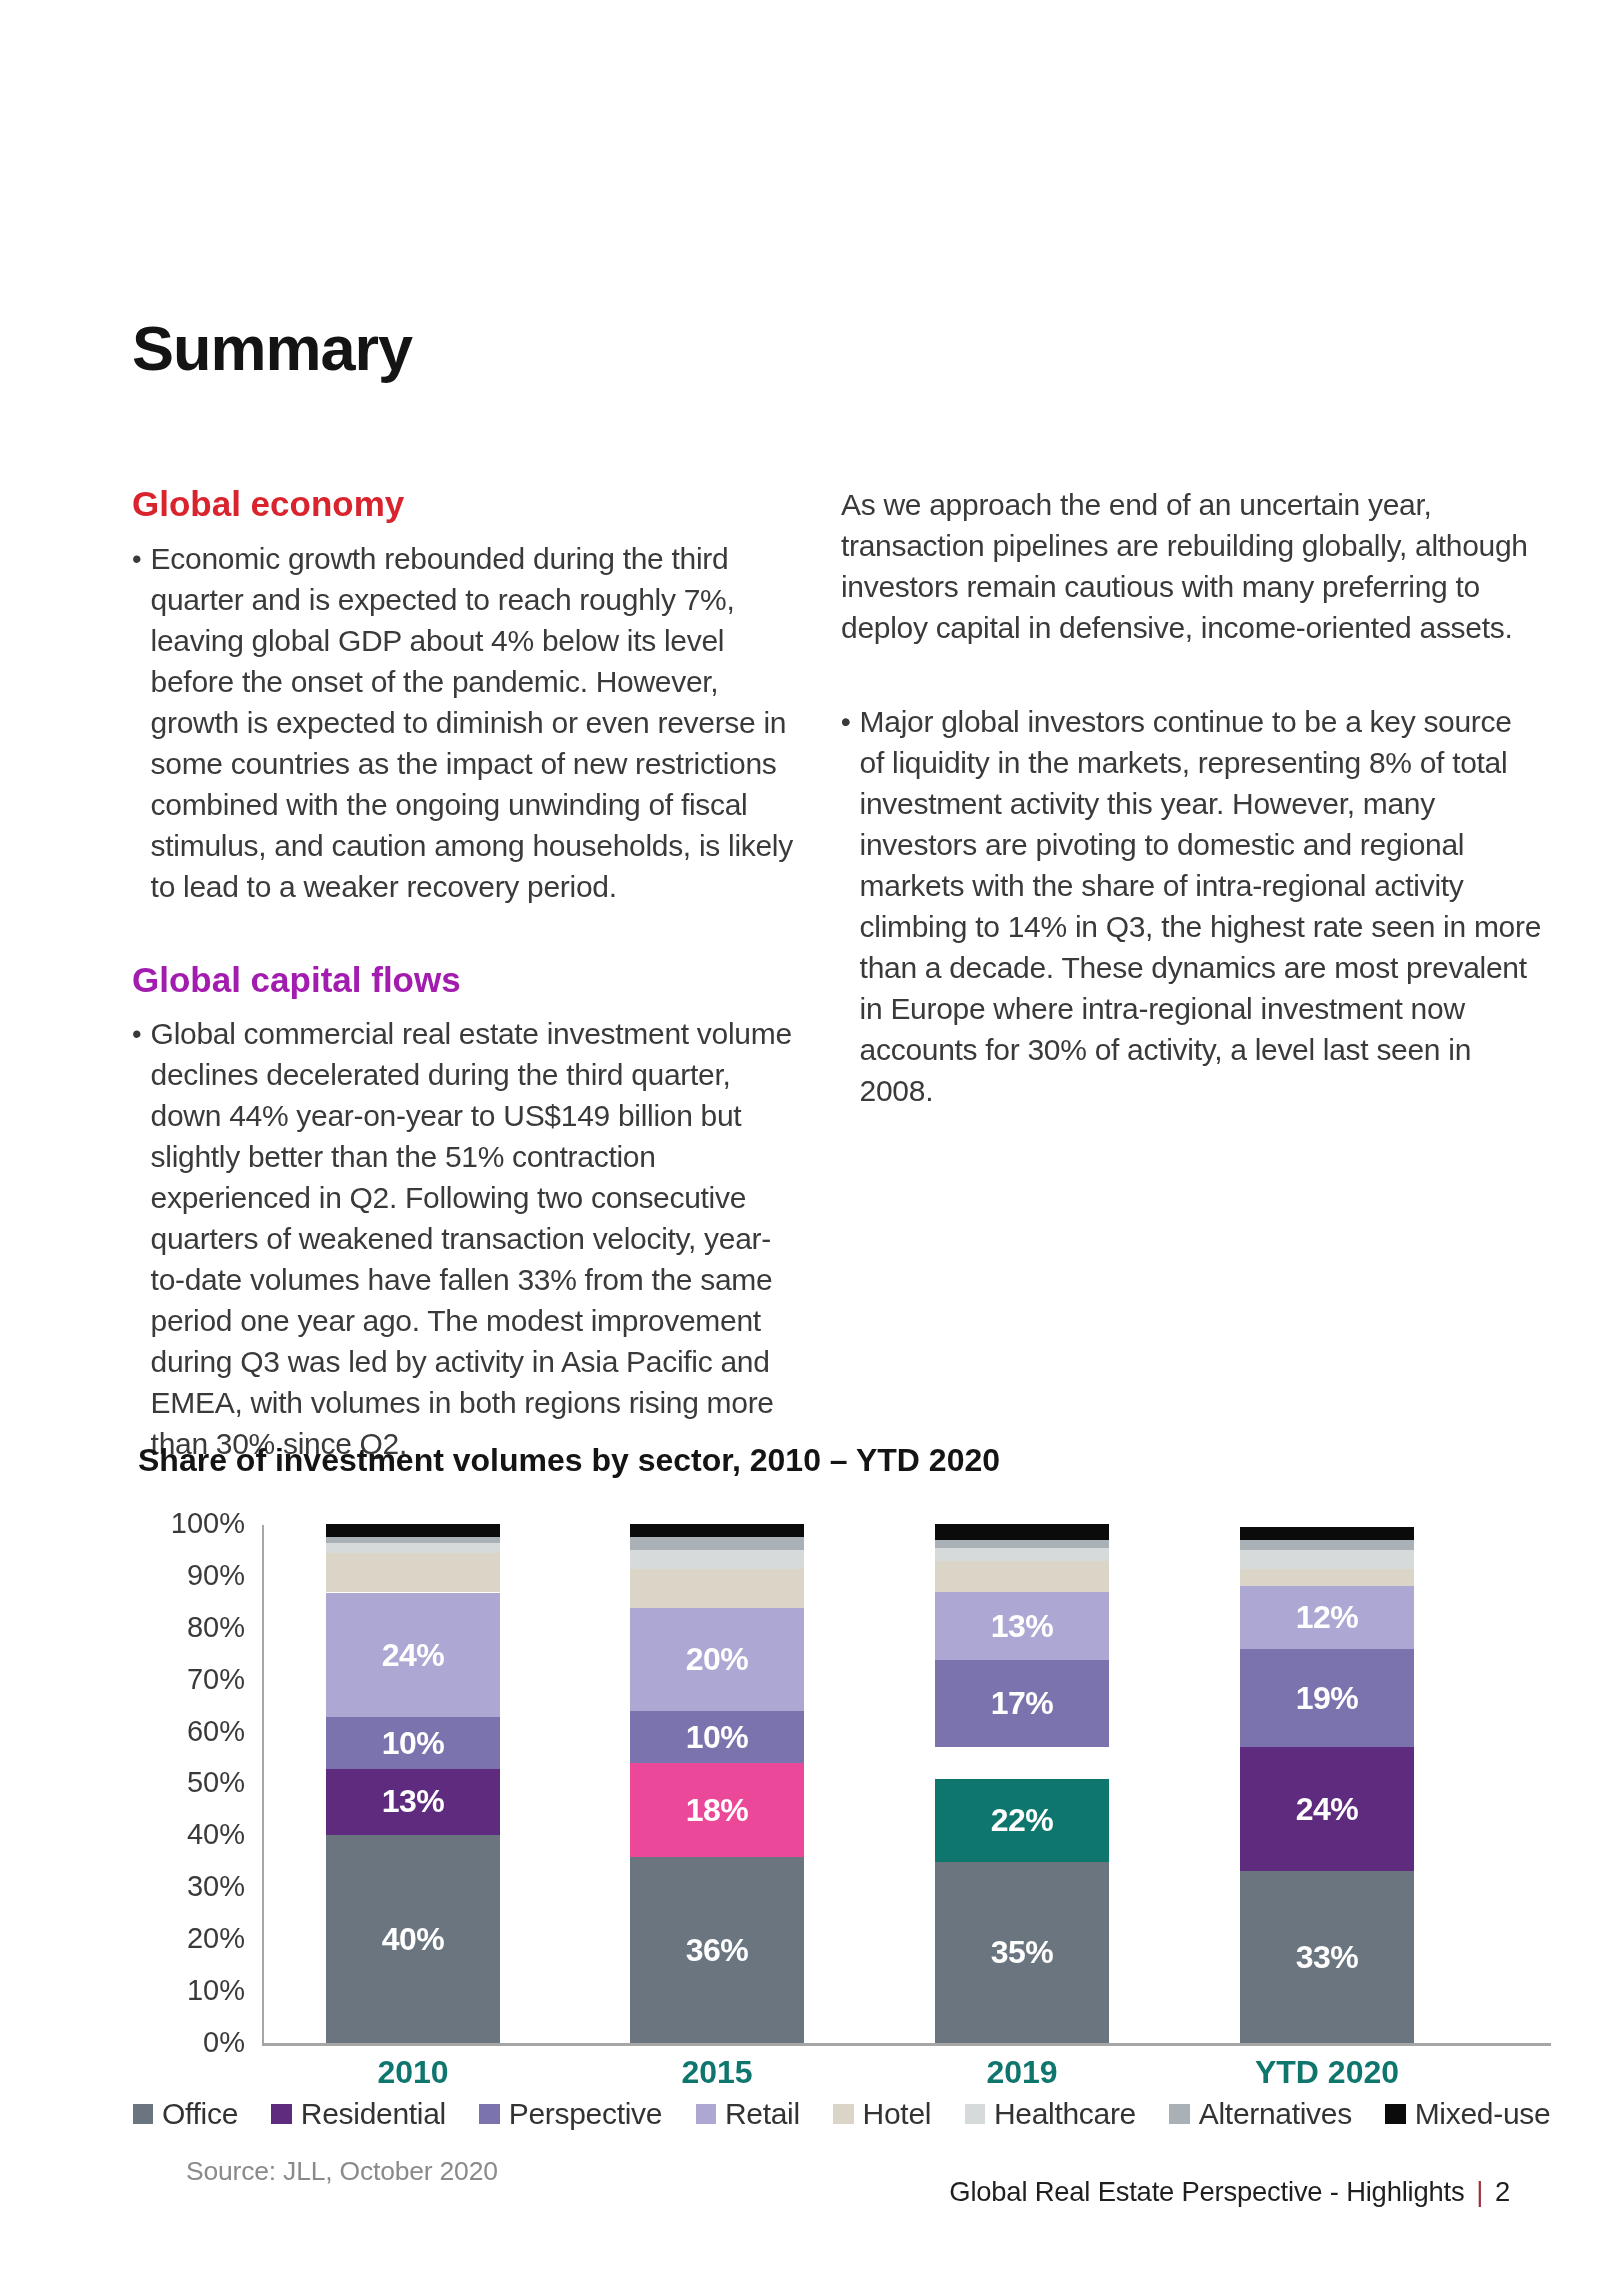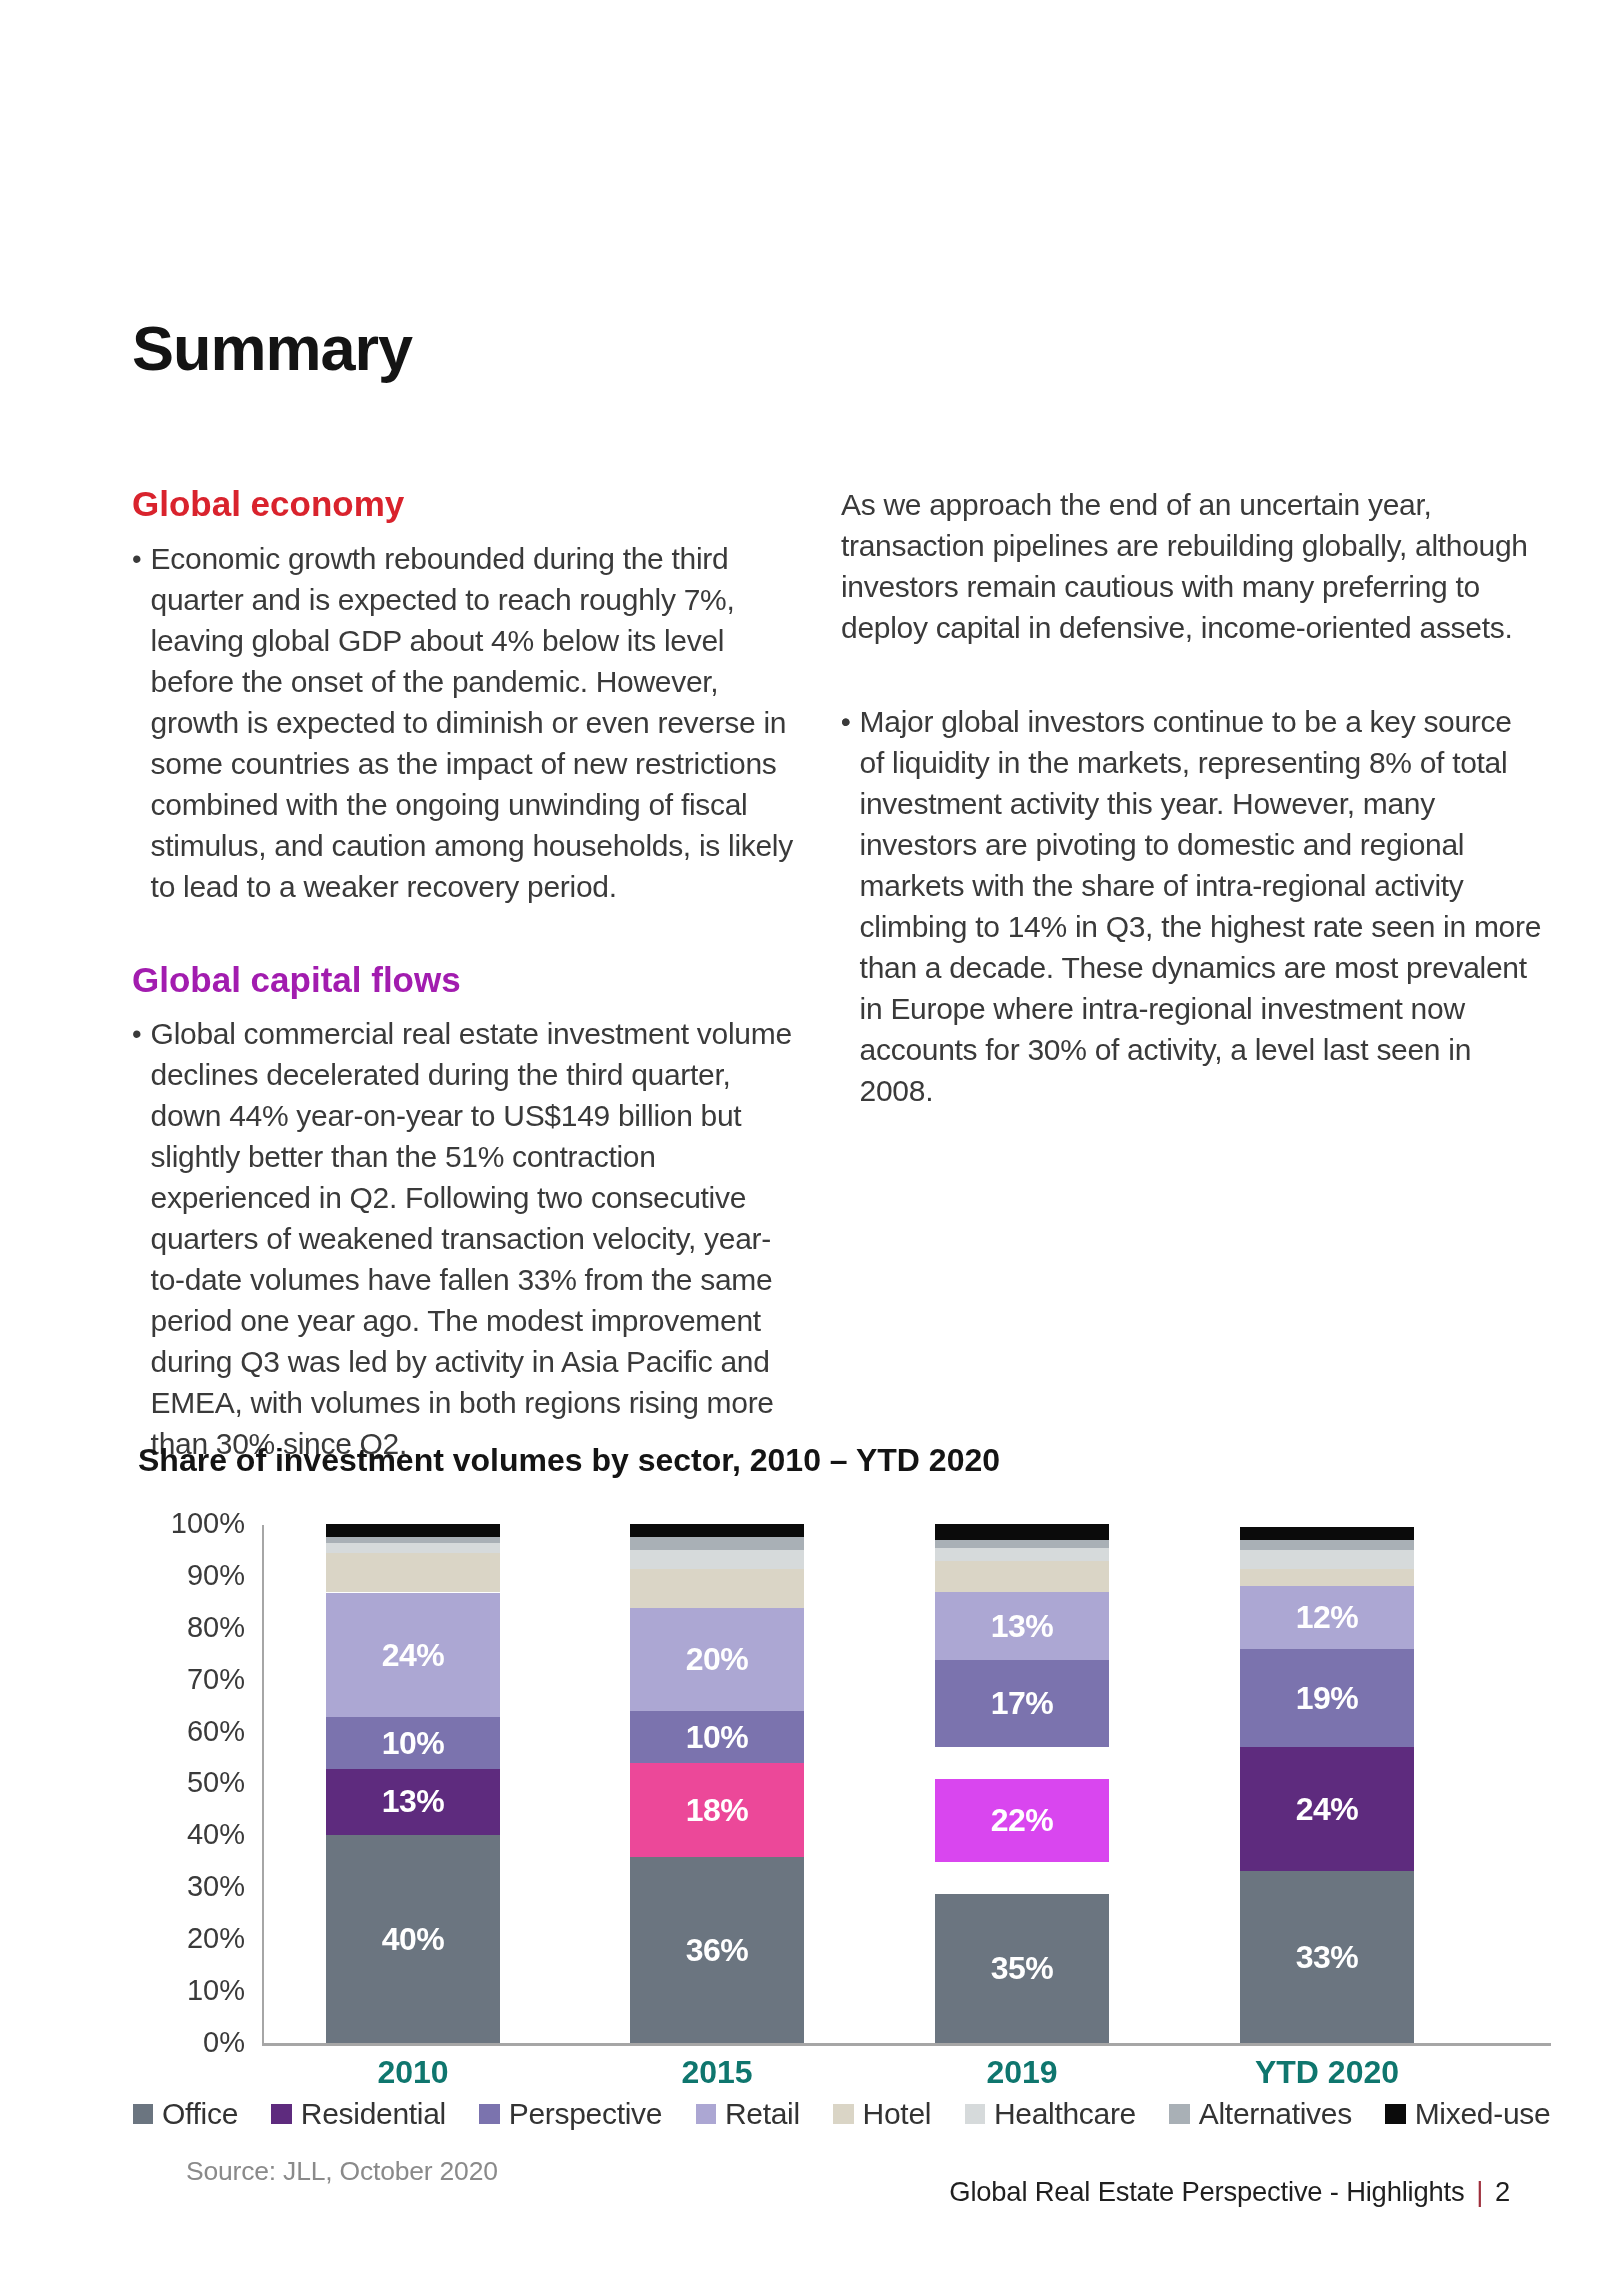--- a/index.html
+++ b/index.html
@@ -209,24 +209,24 @@
         <div class="bar-seg" style="bottom: 332px; height: 103px; background: rgb(172, 167, 211);">
           <span>20%</span>
         </div>
         <div class="bar-seg" style="bottom: 435px; height: 39px; background: rgb(218, 213, 198);"></div>
         <div class="bar-seg" style="bottom: 474px; height: 18.6px; background: rgb(214, 218, 219);"></div>
         <div class="bar-seg" style="bottom: 493px; height: 12.7px; background: rgb(169, 176, 182);"></div>
         <div class="bar-seg" style="bottom: 506px; height: 12.7px; background: rgb(11, 11, 11);"></div>
       </div>
       <div class="xlabel" style="left: 630px;">2015</div>
       <div class="bar" style="left: 935px;">
-        <div class="bar-seg" style="bottom: 0px; height: 149px; background: rgb(107, 117, 128);">
+        <div class="bar-seg" style="bottom: 0px; height: 181px; background: rgb(107, 117, 128);">
           <span>35%</span>
         </div>
-        <div class="bar-seg" style="bottom: 181px; height: 83px; background: #d946ef;">
+        <div class="bar-seg" style="bottom: 181px; height: 83px; background: #0f766e;">
           <span>22%</span>
         </div>
         <div class="bar-seg" style="bottom: 296px; height: 87px; background: rgb(123, 115, 174);">
           <span>17%</span>
         </div>
         <div class="bar-seg" style="bottom: 383px; height: 68px; background: rgb(172, 167, 211);">
           <span>13%</span>
         </div>
         <div class="bar-seg" style="bottom: 451px; height: 31px; background: rgb(218, 213, 198);"></div>
         <div class="bar-seg" style="bottom: 482px; height: 12.7px; background: rgb(214, 218, 219);"></div>

